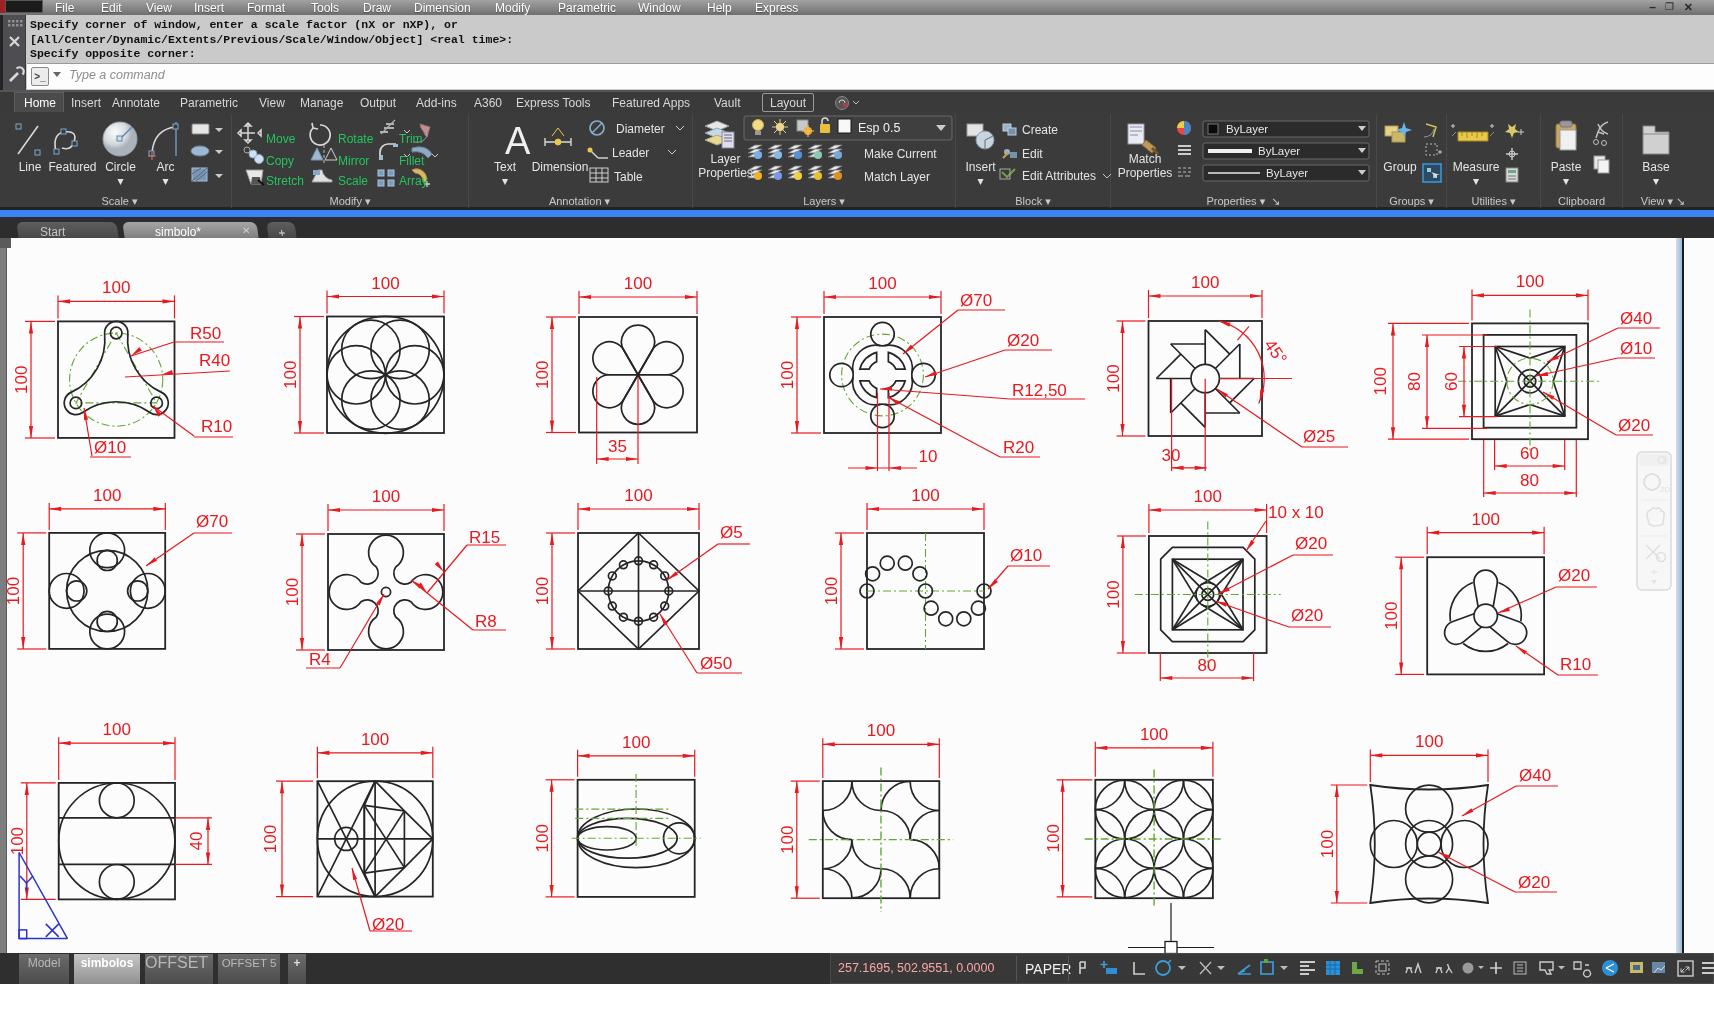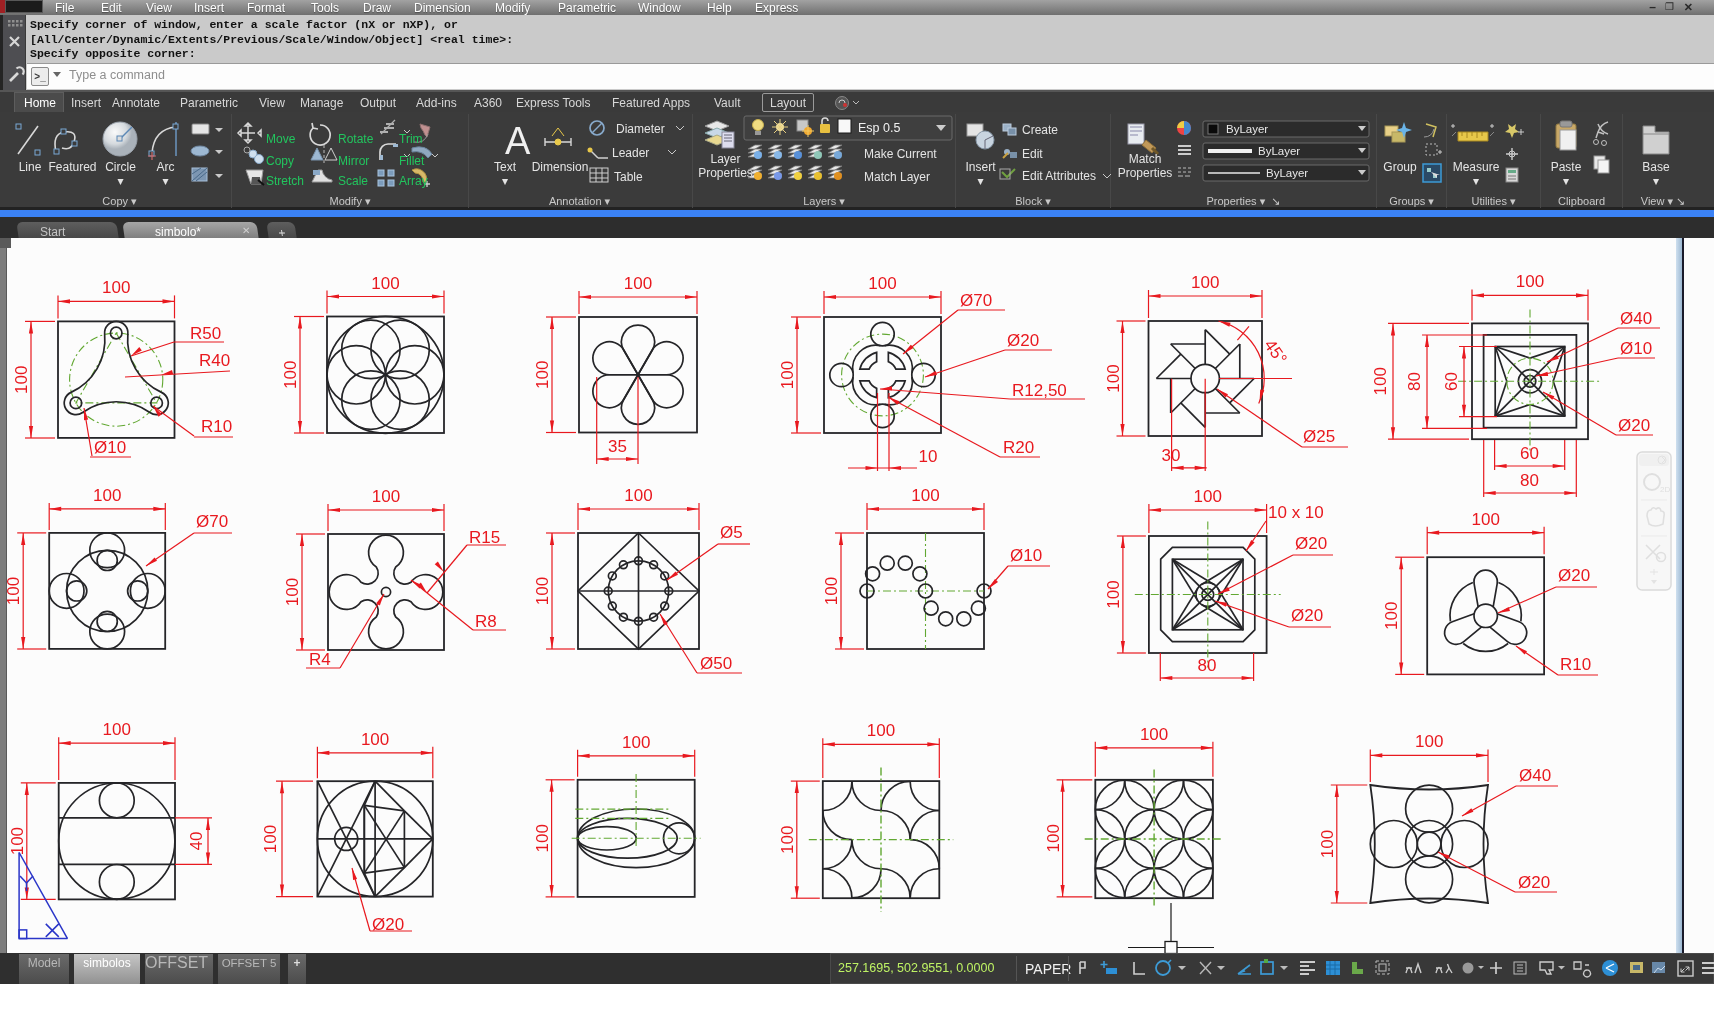--- a/index.html
+++ b/index.html
@@ -66,21 +66,21 @@
         <path d="M13.5 53.5 a4.2 4.2 0 1 1 6 6" stroke-width="2.2"></path>
       </g>
 </svg>
 </div>
 <div id="cmdtext">Specify corner of window, enter a scale factor (nX or nXP), or
 [All/Center/Dynamic/Extents/Previous/Scale/Window/Object] &lt;real time&gt;:
 Specify opposite corner:</div>
 <div id="cmdinput">
 <div style="position:absolute;left:4px;top:3px;width:18px;height:19px;background:#ececec;border:1px solid #8a8a8a;border-radius:2px;font-size:10px;font-weight:bold;color:#3a3a3a;text-align:center;line-height:18px">&gt;_</div>
 <div style="position:absolute;left:26px;top:8px;width:0;height:0;border-left:4px solid transparent;border-right:4px solid transparent;border-top:5px solid #666"></div>
-<div style="position:absolute;left:42px;top:4px;color:#8e8e8e;font-size:12.5px">Type a command</div>
+<div style="position:absolute;left:42px;top:4px;font-style:italic;color:#8e8e8e;font-size:12.5px">Type a command</div>
 </div>
 
 <div id="ribtabs">
 <div style="position:absolute;left:14px;top:0;width:50px;height:22px;background:#4b4b4b;border:1px solid #5d5d5d;border-bottom:none"></div>
 <span class="rt" style="left:24px;color:#fff">Home</span>
 <span class="rt" style="left:71px">Insert</span>
 <span class="rt" style="left:112px">Annotate</span>
 <span class="rt" style="left:180px">Parametric</span>
 <span class="rt" style="left:259px">View</span>
 <span class="rt" style="left:300px">Manage</span>
@@ -103,21 +103,21 @@
 <div id="ribbon">
 <div class="psep" style="left:231px"></div>
     <div class="psep" style="left:468px"></div>
     <div class="psep" style="left:692px"></div>
     <div class="psep" style="left:955px"></div>
     <div class="psep" style="left:1110px"></div>
     <div class="psep" style="left:1376px"></div>
     <div class="psep" style="left:1446px"></div>
     <div class="psep" style="left:1540px"></div>
     <div class="psep" style="left:1622px"></div>
-<div style="left:8px;width:223px" class="plabel">Copy ▾</div>
+<div style="left:8px;width:223px" class="plabel">Scale ▾</div>
 <div style="left:232px;width:236px" class="plabel">Modify ▾</div>
 <div style="left:468px;width:223px" class="plabel">Annotation ▾</div>
 <div style="left:693px;width:262px" class="plabel">Layers ▾</div>
 <div style="left:956px;width:154px" class="plabel">Block ▾</div>
 <div style="left:1111px;width:265px" class="plabel">Properties ▾ &nbsp;↘</div>
 <div style="left:1377px;width:69px" class="plabel">Groups ▾</div>
 <div style="left:1447px;width:93px" class="plabel">Utilities ▾</div>
 <div style="left:1541px;width:81px" class="plabel">Clipboard</div>
 <div style="left:1623px;width:80px" class="plabel">View ▾ ↘</div>
 <svg width="1714" height="82" style="position:absolute;left:0;top:0">
@@ -1062,26 +1062,26 @@
         <path d="M1646 545 l14 14 M1660 545 l-14 14" stroke="#c9c9c9" stroke-width="1.6"></path>
         <circle cx="1661" cy="557" r="4.5" fill="none" stroke="#c9c9c9" stroke-width="1.6"></circle>
         <path d="M1650 572 l8 0 m-4 -3 l0 6" stroke="#cfcfcf"></path>
         <path d="M1651 580 l6 0 l-3 4 Z" fill="#cfcfcf"></path>
       </g>
     </svg>
 </div>
 
 <div id="statusbar">
 <div class="ltab" style="left:19px;width:50px;background:linear-gradient(#6a6a6a,#484848);color:#b8b8b8">Model</div>
-<div class="ltab" style="left:74px;width:66px;background:linear-gradient(#c6c6c6,#8a8a8a);color:#fff;font-weight:normal">simbolos</div>
+<div class="ltab" style="left:74px;width:66px;background:linear-gradient(#c6c6c6,#8a8a8a);color:#fff;font-weight:bold">simbolos</div>
 <div class="ltab" style="left:145px;width:68px;background:linear-gradient(#6a6a6a,#484848);color:#b8b8b8;font-size:16px">OFFSET 10</div>
 <div class="ltab" style="left:218px;width:62px;background:linear-gradient(#6a6a6a,#484848);color:#b8b8b8;font-size:11.5px">OFFSET 5</div>
 <div class="ltab" style="left:288px;width:18px;background:linear-gradient(#6a6a6a,#484848);color:#ddd;font-weight:bold">+</div>
 <div style="position:absolute;left:830px;top:0;width:884px;height:31px;background:#383838;border:1px solid #4a4a4a"></div>
-<div style="position:absolute;left:838px;top:8px;font-size:12.5px;color:#bef264">257.1695, 502.9551, 0.0000</div>
+<div style="position:absolute;left:838px;top:8px;font-size:12.5px;color:#fca5a5">257.1695, 502.9551, 0.0000</div>
 <div style="position:absolute;left:1016px;top:3px;width:1px;height:25px;background:#555"></div>
 <div style="position:absolute;left:1025px;top:8px;font-size:14px;color:#f0f0f0">PAPER</div>
 <div style="position:absolute;left:1068px;top:3px;width:1px;height:25px;background:#555"></div>
 <svg width="650" height="31" style="position:absolute;left:1064px;top:0">
 <g>
 <path d="M16 9 v12 m0 -12 h5 v6 h-5" stroke="#cfcfcf" fill="none" stroke-width="1.6"></path>
 <path d="M40 8 v7 m-3.5 -3.5 h7" stroke="#3d9bd6" stroke-width="1.6"></path>
         <rect x="42" y="15" width="11" height="6" fill="#2d8fd5"></rect>
 <path d="M70 9 v12 h11" stroke="#cfcfcf" fill="none" stroke-width="1.6"></path>
 <circle cx="99" cy="15" r="7" fill="none" stroke="#3d9bd6" stroke-width="1.8"></circle>

